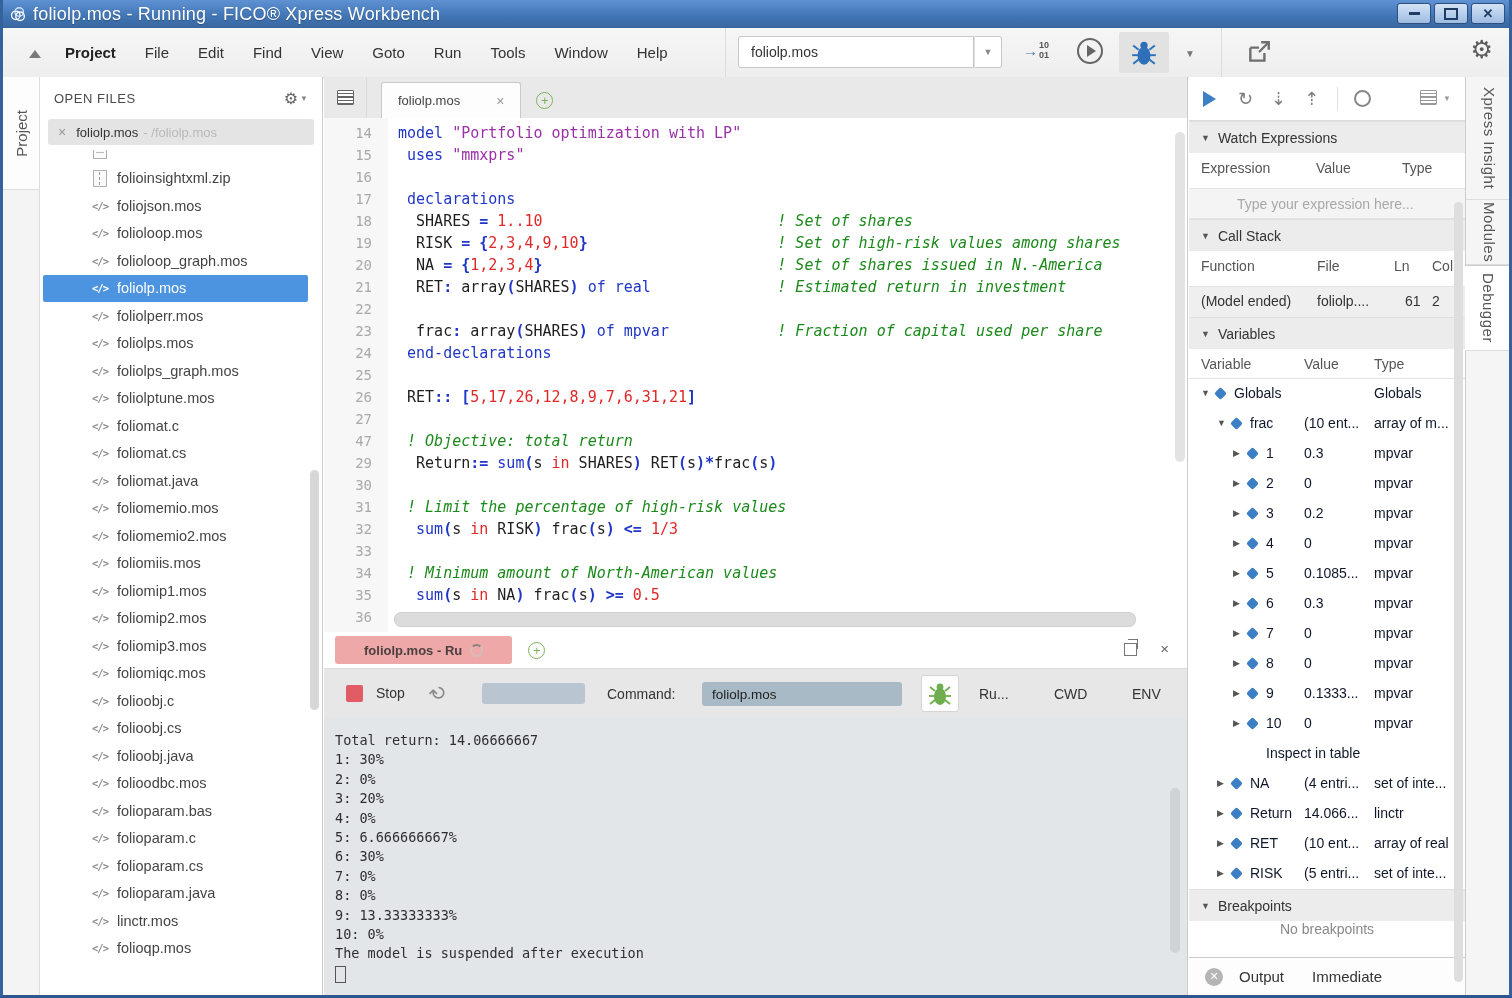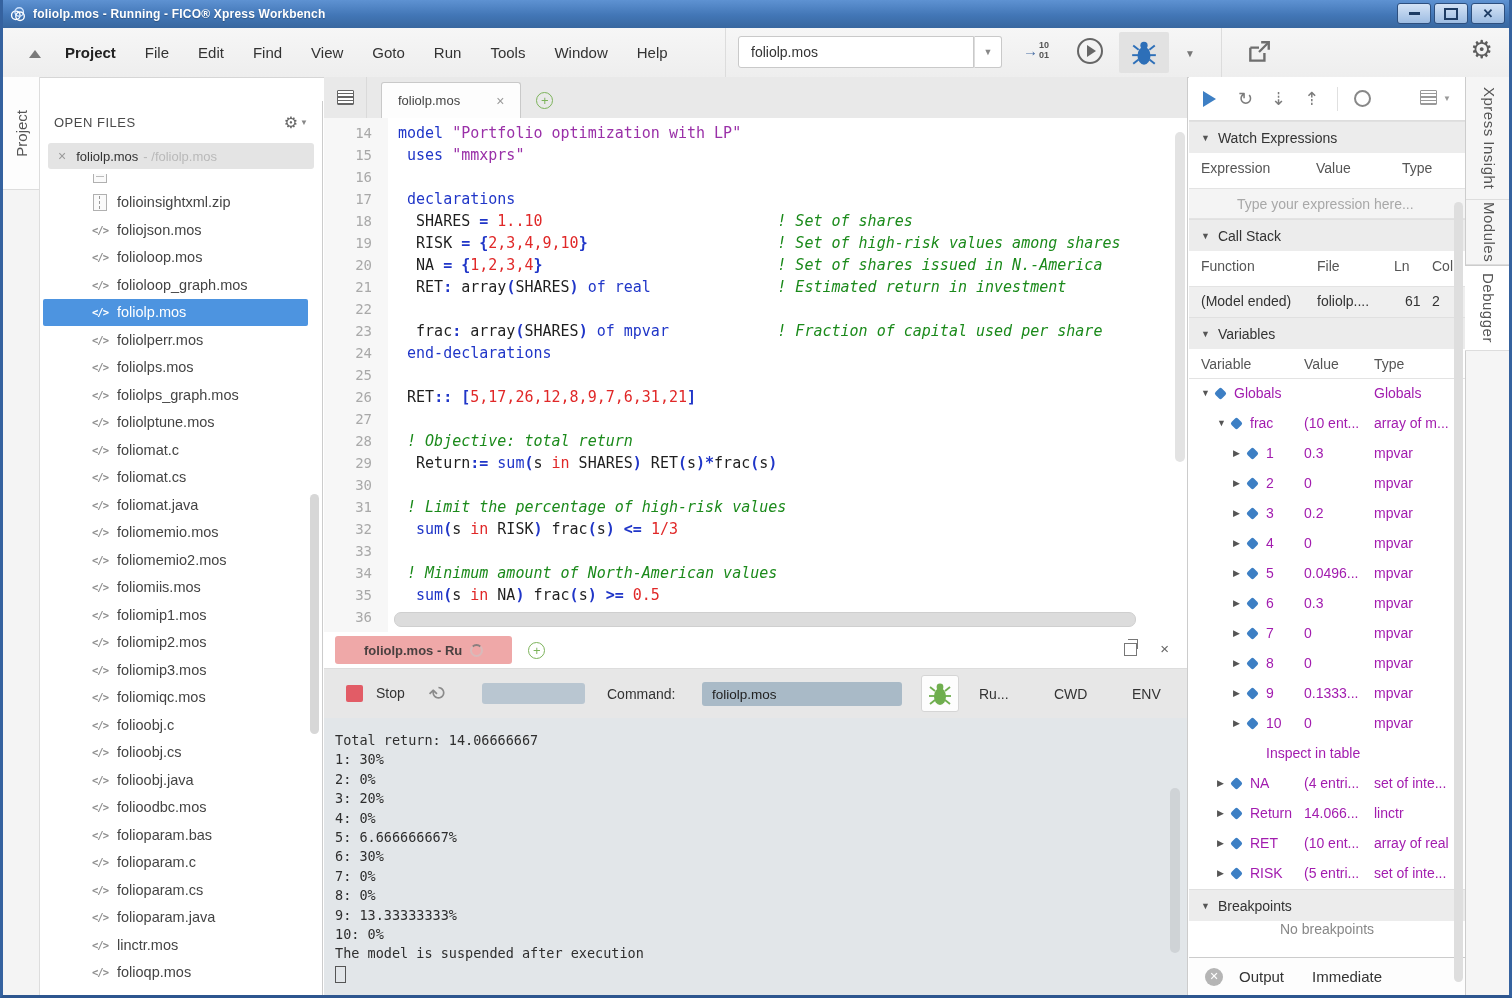--- a/index.html
+++ b/index.html
@@ -3,21 +3,21 @@
 <meta charset="utf-8">
 <style>
   html,body{margin:0;padding:0;background:#9a9a9a;font-family:"Liberation Sans",sans-serif;}
   .window{position:relative;width:1512px;height:998px;background:#fff;overflow:hidden;
     border-left:3px solid #35629f;border-right:3px solid #35629f;border-bottom:3px solid #2d568f;box-sizing:border-box;}
   
   .titlebar{position:absolute;top:0;left:0;right:0;height:28px;
     background:linear-gradient(180deg,#5e92d2 0%,#4276b6 55%,#38679f 100%);
     display:flex;align-items:center;color:#fff;}
   .app-icon{margin:0 7px 0 6px;flex:0 0 auto;}
-  .title-text{font-size:12px;letter-spacing:.2px;text-shadow:0 1px 1px rgba(0,0,0,.25);font-weight:bold;}
+  .title-text{font-size:18px;letter-spacing:.2px;text-shadow:0 1px 1px rgba(0,0,0,.25);}
   .win-controls{position:absolute;right:4px;top:3px;display:flex;gap:3px;}
   .wbtn{width:32px;height:19px;border:1px solid #2d4f7e;border-radius:3px;
     background:linear-gradient(180deg,#d4e3f6,#9dbce2);display:flex;align-items:center;justify-content:center;cursor:default;}
   .glyph-min{width:11px;height:3px;background:#1e3c64;}
   .glyph-max{width:10px;height:8px;border:2px solid #1e3c64;}
   .glyph-close{color:#1e3c64;font-size:13px;font-weight:bold;line-height:1;}
   
   .toolbar{position:absolute;top:28px;left:0;right:0;height:49px;background:linear-gradient(#f6f6f6,#eeeeee);
     border-bottom:1px solid #d6d6d6;}
   .collapse-arrow{position:absolute;left:26px;top:22px;width:0;height:0;
@@ -39,21 +39,21 @@
   .bug-btn{position:absolute;left:1116px;top:4px;width:50px;height:41px;background:#e2e2e2;border-radius:2px;
     display:flex;align-items:center;justify-content:center;}
   .tb-caret{position:absolute;left:1182px;top:20px;font-size:10px;color:#777;}
   .share-ic{position:absolute;left:1243px;top:11px;}
   .gear-main{position:absolute;right:16px;top:9px;font-size:25px;color:#5c5c5c;line-height:1;}
   
   .left-strip{position:absolute;left:0;top:77px;bottom:0;width:36px;background:#f4f4f4;border-right:1px solid #ddd;}
   .proj-tab{position:absolute;top:0;left:0;width:36px;height:112px;background:#fdfdfd;border-bottom:1px solid #ddd;
     display:flex;align-items:center;justify-content:center;}
   .proj-tab span{writing-mode:vertical-rl;transform:rotate(180deg);font-size:15px;color:#555;}
-  .sidebar{position:absolute;left:37px;top:77px;bottom:0;width:283px;background:#fff;border-right:1px solid #ccc;box-sizing:border-box;margin-top:24px;}
+  .sidebar{position:absolute;left:37px;top:77px;bottom:0;width:283px;background:#fff;border-right:1px solid #ccc;box-sizing:border-box;}
   .of-header{height:42px;display:flex;align-items:center;padding:0 14px;}
   .of-title{font-size:13px;color:#4a4a4a;letter-spacing:.5px;flex:1;}
   .of-gear{font-size:16px;color:#666;}
   .of-gear-caret{font-size:8px;color:#888;margin-left:2px;}
   .of-pill{margin:0 8px;height:26px;background:#e4e4e4;border-radius:3px;display:flex;align-items:center;padding:0 10px;font-size:13px;}
   .of-close{color:#999;font-size:14px;margin-right:10px;}
   .of-name{color:#333;}
   .of-path{color:#b9b9b9;margin-left:5px;}
   .tree{position:absolute;top:73px;left:0;right:0;bottom:0;overflow:hidden;}
   .tree-inner{margin-top:-13px;}
@@ -133,21 +133,21 @@
   .cols-row span:nth-child(1){left:12px;}
   .watch-input{display:block;width:100%;height:30px;border:none;border-bottom:1px solid #e3e3e3;background:#f4f4f4;
     padding-left:48px;font-size:14px;color:#333;box-sizing:border-box;font-family:"Liberation Sans",sans-serif;}
   .watch-input::placeholder{color:#a8a8a8;}
   .cs-row{height:30px;background:#efefef;position:relative;}
   .cs-row span{position:absolute;top:6px;font-size:14px;color:#333;}
   .var-rows{position:relative;}
   .var-row{height:30px;position:relative;}
   .tri{position:absolute;top:9px;font-size:9px;color:#555;}
   .diamond{position:absolute;top:10px;width:9px;height:9px;background:var(--dbg-blue);transform:rotate(45deg);border-radius:2px;}
-  .vname,.vval,.vtype{position:absolute;top:6px;font-size:14px;color:#a21caf;white-space:nowrap;}
+  .vname,.vval,.vtype{position:absolute;top:6px;font-size:14px;color:#0f172a;white-space:nowrap;}
   .vval{left:115px;} .vtype{left:185px;}
   .bp-empty{height:16px;overflow:hidden;text-align:center;font-size:14px;color:#888;}
   .right-bottom{position:absolute;left:0;right:0;bottom:0;height:37px;background:#fdfdfd;border-top:1px solid #ccc;display:flex;align-items:center;}
   .rb-close{width:18px;height:18px;border-radius:50%;background:#b5b5b5;color:#fff;font-size:11px;display:flex;align-items:center;justify-content:center;margin:0 16px 0 16px;}
   .rb-tab{font-size:15px;color:#333;margin-right:28px;}
   .rp-scroll{position:absolute;right:2px;top:125px;width:9px;height:780px;background:#dedede;border-radius:5px;}
   
   .tabstrip{position:absolute;left:1462px;top:77px;bottom:0;width:47px;background:#f5f5f5;border-left:1px solid #ccc;box-sizing:border-box;}
   .vtab{display:flex;align-items:center;justify-content:center;border-bottom:1px solid #ddd;}
   .vtab span{writing-mode:vertical-rl;font-size:15px;color:#555;letter-spacing:.5px;}
@@ -402,21 +402,21 @@
           <div class="ln">18</div>
           <div class="ln">19</div>
           <div class="ln">20</div>
           <div class="ln">21</div>
           <div class="ln">22</div>
           <div class="ln">23</div>
           <div class="ln">24</div>
           <div class="ln">25</div>
           <div class="ln">26</div>
           <div class="ln">27</div>
-          <div class="ln">28</div>
+          <div class="ln">47</div>
           <div class="ln">29</div>
           <div class="ln">30</div>
           <div class="ln">31</div>
           <div class="ln">32</div>
           <div class="ln">33</div>
           <div class="ln">34</div>
           <div class="ln">35</div>
           <div class="ln">36</div>
         </div>
       <div class="code-pane" id="code-lines"><div class="code-line"><span class="sg-k">model</span><span class="sg-p"> </span><span class="sg-s">"Portfolio optimization with LP"</span></div><div class="code-line"><span class="sg-p"> </span><span class="sg-k">uses</span><span class="sg-p"> </span><span class="sg-s">"mmxprs"</span></div><div class="code-line"></div><div class="code-line"><span class="sg-p"> </span><span class="sg-k">declarations</span></div><div class="code-line"><span class="sg-p">  SHARES </span><span class="sg-o">=</span><span class="sg-p"> </span><span class="sg-n">1..10</span><span class="sg-p">                          </span><span class="sg-c">! Set of shares</span></div><div class="code-line"><span class="sg-p">  RISK </span><span class="sg-o">=</span><span class="sg-p"> </span><span class="sg-o">{</span><span class="sg-n">2,3,4,9,10</span><span class="sg-o">}</span><span class="sg-p">                     </span><span class="sg-c">! Set of high-risk values among shares</span></div><div class="code-line"><span class="sg-p">  NA </span><span class="sg-o">=</span><span class="sg-p"> </span><span class="sg-o">{</span><span class="sg-n">1,2,3,4</span><span class="sg-o">}</span><span class="sg-p">                          </span><span class="sg-c">! Set of shares issued in N.-America</span></div><div class="code-line"><span class="sg-p">  RET</span><span class="sg-o">:</span><span class="sg-p"> array</span><span class="sg-o">(</span><span class="sg-p">SHARES</span><span class="sg-o">)</span><span class="sg-p"> </span><span class="sg-k">of</span><span class="sg-p"> </span><span class="sg-k">real</span><span class="sg-p">              </span><span class="sg-c">! Estimated return in investment</span></div><div class="code-line"></div><div class="code-line"><span class="sg-p">  frac</span><span class="sg-o">:</span><span class="sg-p"> array</span><span class="sg-o">(</span><span class="sg-p">SHARES</span><span class="sg-o">)</span><span class="sg-p"> </span><span class="sg-k">of</span><span class="sg-p"> </span><span class="sg-k">mpvar</span><span class="sg-p">            </span><span class="sg-c">! Fraction of capital used per share</span></div><div class="code-line"><span class="sg-p"> </span><span class="sg-k">end-declarations</span></div><div class="code-line"></div><div class="code-line"><span class="sg-p"> RET</span><span class="sg-o">::</span><span class="sg-p"> </span><span class="sg-o">[</span><span class="sg-n">5,17,26,12,8,9,7,6,31,21</span><span class="sg-o">]</span></div><div class="code-line"></div><div class="code-line"><span class="sg-c"> ! Objective: total return</span></div><div class="code-line"><span class="sg-p">  Return</span><span class="sg-o">:=</span><span class="sg-p"> </span><span class="sg-k">sum</span><span class="sg-o">(</span><span class="sg-p">s </span><span class="sg-n">in</span><span class="sg-p"> SHARES</span><span class="sg-o">)</span><span class="sg-p"> RET</span><span class="sg-o">(</span><span class="sg-p">s</span><span class="sg-o">)</span><span class="sg-o">*</span><span class="sg-p">frac</span><span class="sg-o">(</span><span class="sg-p">s</span><span class="sg-o">)</span></div><div class="code-line"></div><div class="code-line"><span class="sg-c"> ! Limit the percentage of high-risk values</span></div><div class="code-line"><span class="sg-p">  </span><span class="sg-k">sum</span><span class="sg-o">(</span><span class="sg-p">s </span><span class="sg-n">in</span><span class="sg-p"> RISK</span><span class="sg-o">)</span><span class="sg-p"> frac</span><span class="sg-o">(</span><span class="sg-p">s</span><span class="sg-o">)</span><span class="sg-p"> </span><span class="sg-o">&lt;=</span><span class="sg-p"> </span><span class="sg-n">1/3</span></div><div class="code-line"></div><div class="code-line"><span class="sg-c"> ! Minimum amount of North-American values</span></div><div class="code-line"><span class="sg-p">  </span><span class="sg-k">sum</span><span class="sg-o">(</span><span class="sg-p">s </span><span class="sg-n">in</span><span class="sg-p"> NA</span><span class="sg-o">)</span><span class="sg-p"> frac</span><span class="sg-o">(</span><span class="sg-p">s</span><span class="sg-o">)</span><span class="sg-p"> </span><span class="sg-o">&gt;=</span><span class="sg-p"> </span><span class="sg-n">0.5</span></div><div class="code-line"></div></div>
@@ -568,21 +568,21 @@
           <span class="tri" style="left: 44px;">▶</span>
           <span class="diamond" style="left: 59px;"></span>
           <span class="vname" style="left: 77px;">4</span>
           <span class="vval">0</span>
           <span class="vtype">mpvar</span>
         </div>
         <div class="var-row">
           <span class="tri" style="left: 44px;">▶</span>
           <span class="diamond" style="left: 59px;"></span>
           <span class="vname" style="left: 77px;">5</span>
-          <span class="vval">0.0496...</span>
+          <span class="vval">0.1085...</span>
           <span class="vtype">mpvar</span>
         </div>
         <div class="var-row">
           <span class="tri" style="left: 44px;">▶</span>
           <span class="diamond" style="left: 59px;"></span>
           <span class="vname" style="left: 77px;">6</span>
           <span class="vval">0.3</span>
           <span class="vtype">mpvar</span>
         </div>
         <div class="var-row">

